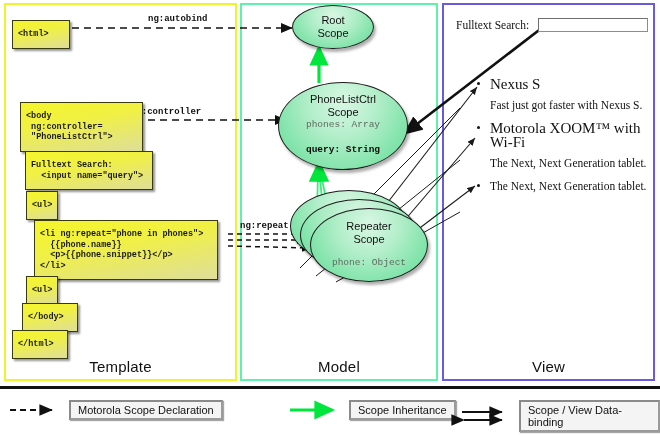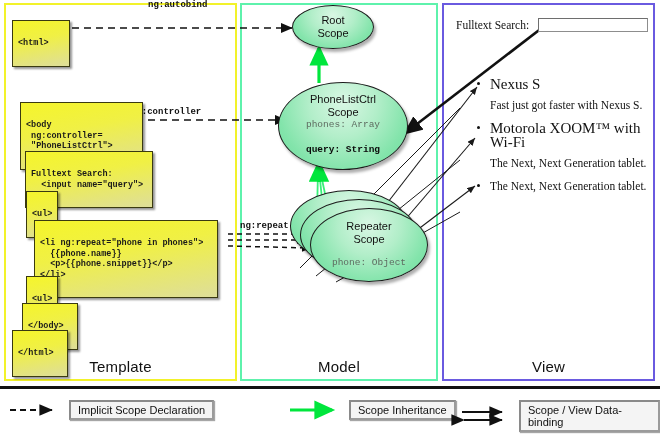--- a/index.html
+++ b/index.html
@@ -28,21 +28,21 @@
   .ybox {
     position:absolute;
     background:linear-gradient(170deg,#f5f52b 0%,#f0f045 40%,#dede9a 100%);
     border:1px solid #3a3a10;
     box-shadow:2px 2px 2px rgba(0,0,0,.42);
     font-family:"Liberation Mono", monospace;
     font-weight:bold;
     font-size:8.5px;
     line-height:10.5px;
     color:#1a1a1a;
-    padding:17px 5px;
+    padding:8px 5px;
     white-space:pre;
   }
 
   
   .conn-label {
     position:absolute;
     font-family:"Liberation Mono", monospace;
     font-size:9px; font-weight:bold; color:#111;
     white-space:pre;
   }
@@ -146,21 +146,21 @@
     <line x1="547" y1="24" x2="404" y2="134" stroke="#111" stroke-width="2.6" marker-end="url(#ah-black)"></line>
 
     <line x1="378" y1="215" x2="477" y2="87" stroke="#1a1a1a" stroke-width="1.1" marker-end="url(#ah-thin)"></line>
     <line x1="398" y1="228" x2="475" y2="138" stroke="#1a1a1a" stroke-width="1.1" marker-end="url(#ah-thin)"></line>
     <line x1="404" y1="240" x2="475" y2="186" stroke="#1a1a1a" stroke-width="1.1" marker-end="url(#ah-thin)"></line>
     <line x1="300" y1="268" x2="460" y2="108" stroke="#1a1a1a" stroke-width="1.0"></line>
     <line x1="316" y1="276" x2="460" y2="160" stroke="#1a1a1a" stroke-width="1.0"></line>
     <line x1="336" y1="282" x2="460" y2="212" stroke="#1a1a1a" stroke-width="1.0"></line>
   </svg>
 
-  <div class="conn-label" style="left:148px; top:0;">ng:autobind</div>
+  <div class="conn-label" style="left:148px; top:14px;">ng:autobind</div>
   <div class="conn-label" style="left:131px; top:107px;">ng:controller</div>
   <div class="conn-label" style="left:240px; top:221px;">ng:repeat</div>
 
   <div class="ybox" style="left:12px;  top:20px;  width:58px;">&lt;html&gt;</div>
   <div class="ybox" style="left:20px;  top:102px; width:123px;">&lt;body
  ng:controller=
  "PhoneListCtrl"&gt;</div>
   <div class="ybox" style="left:25px;  top:151px; width:128px;">Fulltext Search:
   &lt;input name="query"&gt;</div>
   <div class="ybox" style="left:26px;  top:191px; width:32px;">&lt;ul&gt;</div>
@@ -213,21 +213,21 @@
     </div>
   </div>
 
   <div id="legend-sep"></div>
   <div id="legend">
 
     <div class="lg-item" style="left:10px;">
       <svg class="lg-art" style="position:relative; width:50px; height:12px;">
         <line x1="0" y1="6" x2="42" y2="6" stroke="#111" stroke-width="1.8" stroke-dasharray="6,4" marker-end="url(#ah-black)"></line>
       </svg>
-      <span class="lg-box">Implicit Scope Declaration</span>
+      <span class="lg-box">Motorola Scope Declaration</span>
     </div>
 
     <div class="lg-item" style="left:290px;">
       <svg class="lg-art" style="position:relative; width:50px; height:12px;">
         <line x1="0" y1="6" x2="42" y2="6" stroke="#00e63c" stroke-width="3.2" marker-end="url(#ah-green)"></line>
       </svg>
       <span class="lg-box">Scope Inheritance</span>
     </div>
 
     <div class="lg-item" style="left:462px;">

